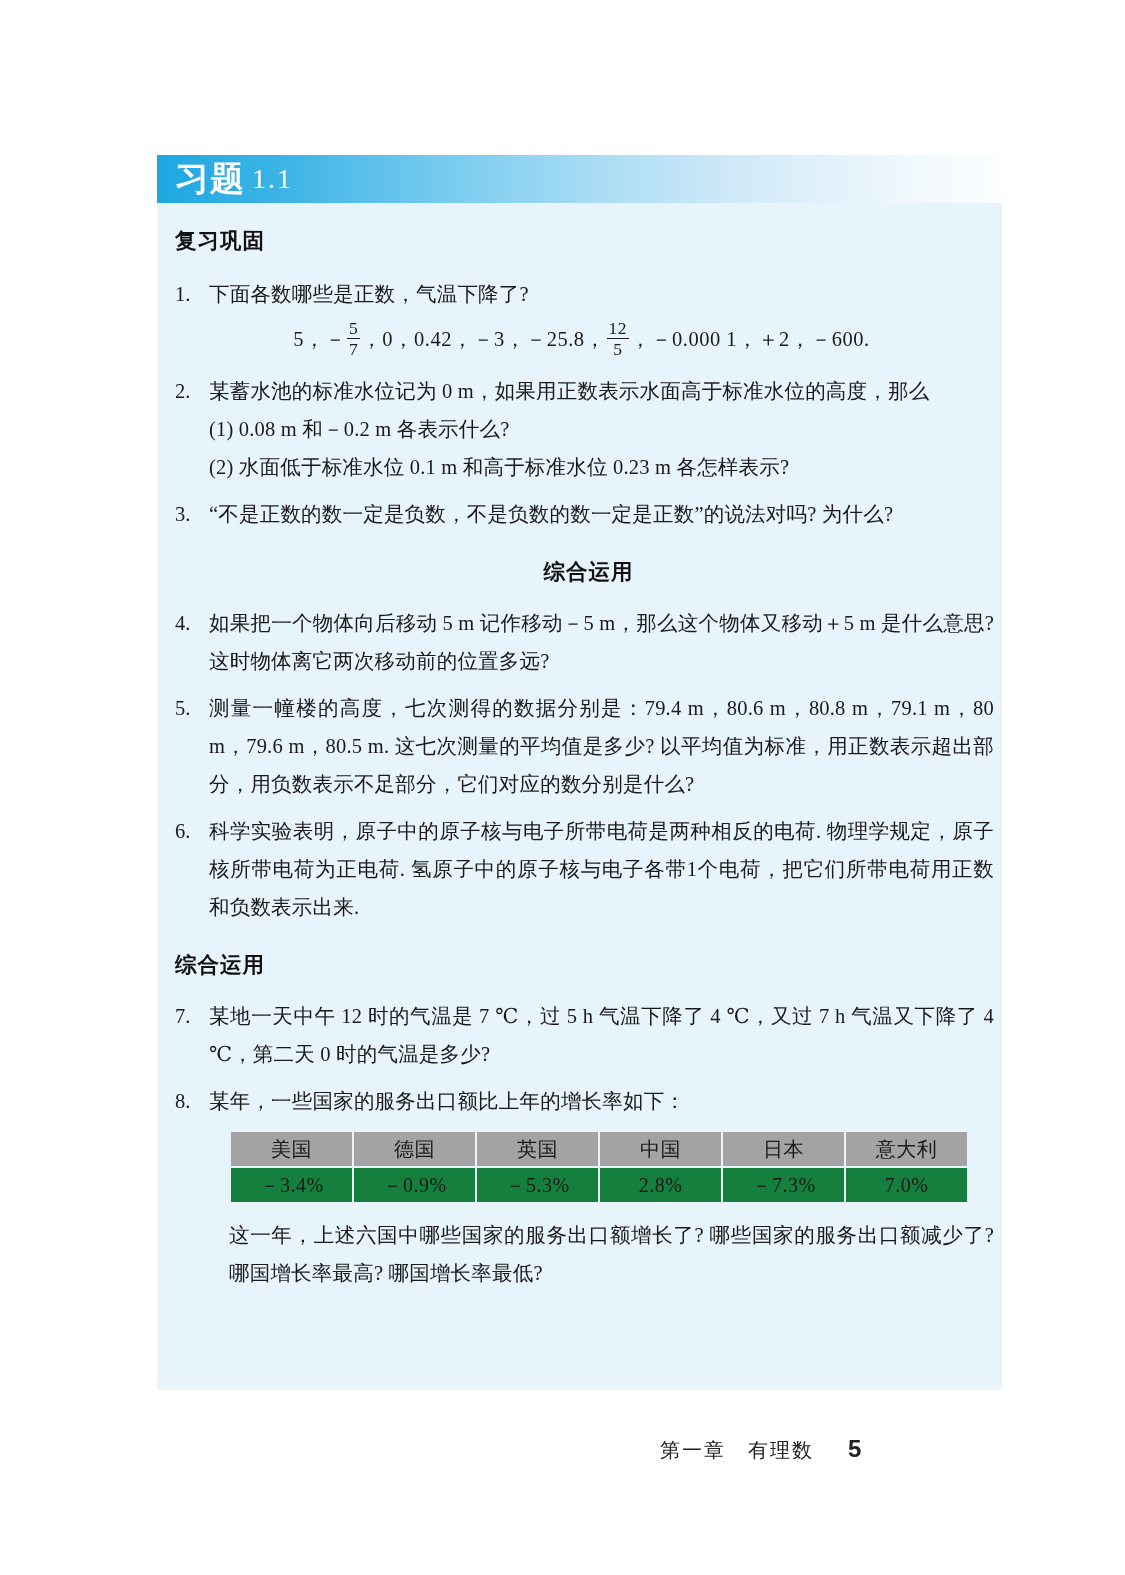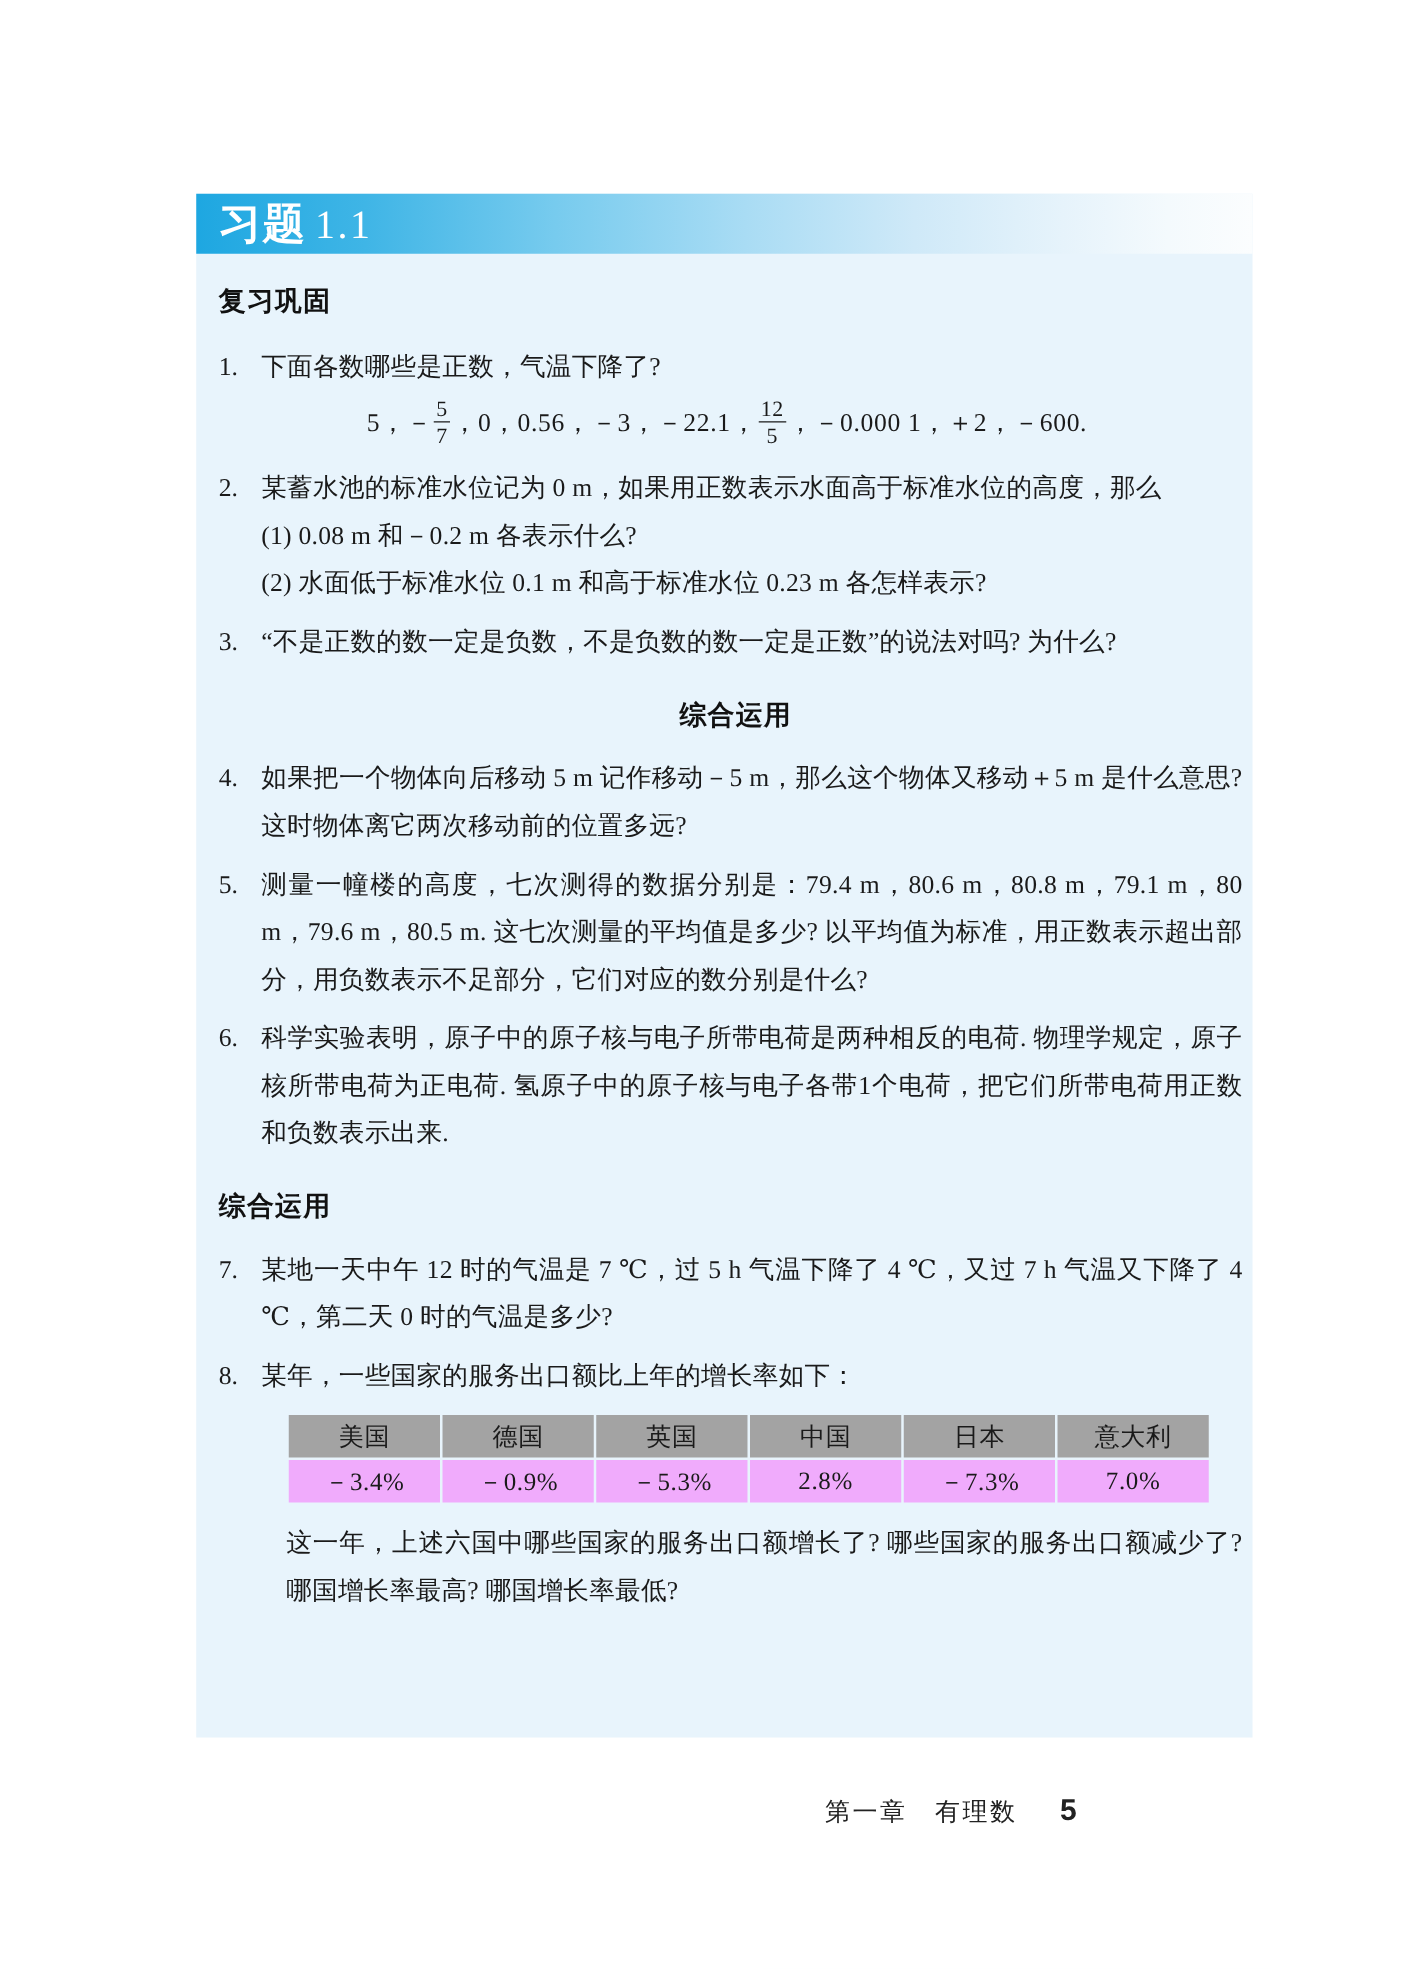--- a/index.html
+++ b/index.html
@@ -54,21 +54,21 @@
   }
   .title-cn {
     font-family: Liberation Serif, serif;
     font-weight: bold;
     font-size: 34px;
     letter-spacing: 1px;
     vertical-align: middle;
   }
   .title-num {
     font-family: "Liberation Serif", "DejaVu Serif", serif;
-    font-size: 32px;
+    font-size: 28px;
     margin-left: 7px;
     letter-spacing: 2px;
     vertical-align: middle;
   }
 
   
   .content {
     position: absolute;
     left: 0;
     top: 48px;
@@ -173,21 +173,21 @@
     font-size: 20px;
     height: 34px;
     padding: 0;
     letter-spacing: 0.5px;
   }
   table.growth-table th {
     background: #a3a3a3;
     font-family: "Liberation Serif", "DejaVu Serif", serif;
   }
   table.growth-table td {
-    background: #f0abfc;
+    background: #15803d;
   }
 
   .tail-text {
     padding-left: 72px;
     padding-right: 8px;
     font-size: 20.5px;
     line-height: 38px;
     letter-spacing: 0.2px;
     text-align: justify;
     margin: 0;
@@ -230,21 +230,21 @@
 
   <div class="content">
 
     <h2 class="section-head sec-1">复习巩固</h2>
 
     <ul class="problems p-first">
 
       <li class="problem">
         <span class="num">1.</span>
         <p>下面各数哪些是正数，气温下降了?</p>
-        <div class="math-line"><span>5，－</span><span class="frac"><span class="n">5</span><span class="d">7</span></span><span>，0，0.56，－3，－22.1，</span><span class="frac"><span class="n">12</span><span class="d">5</span></span><span>，－0.000 1，＋2，－600.</span></div>
+        <div class="math-line"><span>5，－</span><span class="frac"><span class="n">5</span><span class="d">7</span></span><span>，0，0.42，－3，－25.8，</span><span class="frac"><span class="n">12</span><span class="d">5</span></span><span>，－0.000 1，＋2，－600.</span></div>
       </li>
 
       <li class="problem">
         <span class="num">2.</span>
         <p>某蓄水池的标准水位记为 0 m，如果用正数表示水面高于标准水位的高度，那么</p>
         <p class="sub-item">(1) 0.08 m 和－0.2 m 各表示什么?</p>
         <p class="sub-item">(2) 水面低于标准水位 0.1 m 和高于标准水位 0.23 m 各怎样表示?</p>
       </li>
 
       <li class="problem">

